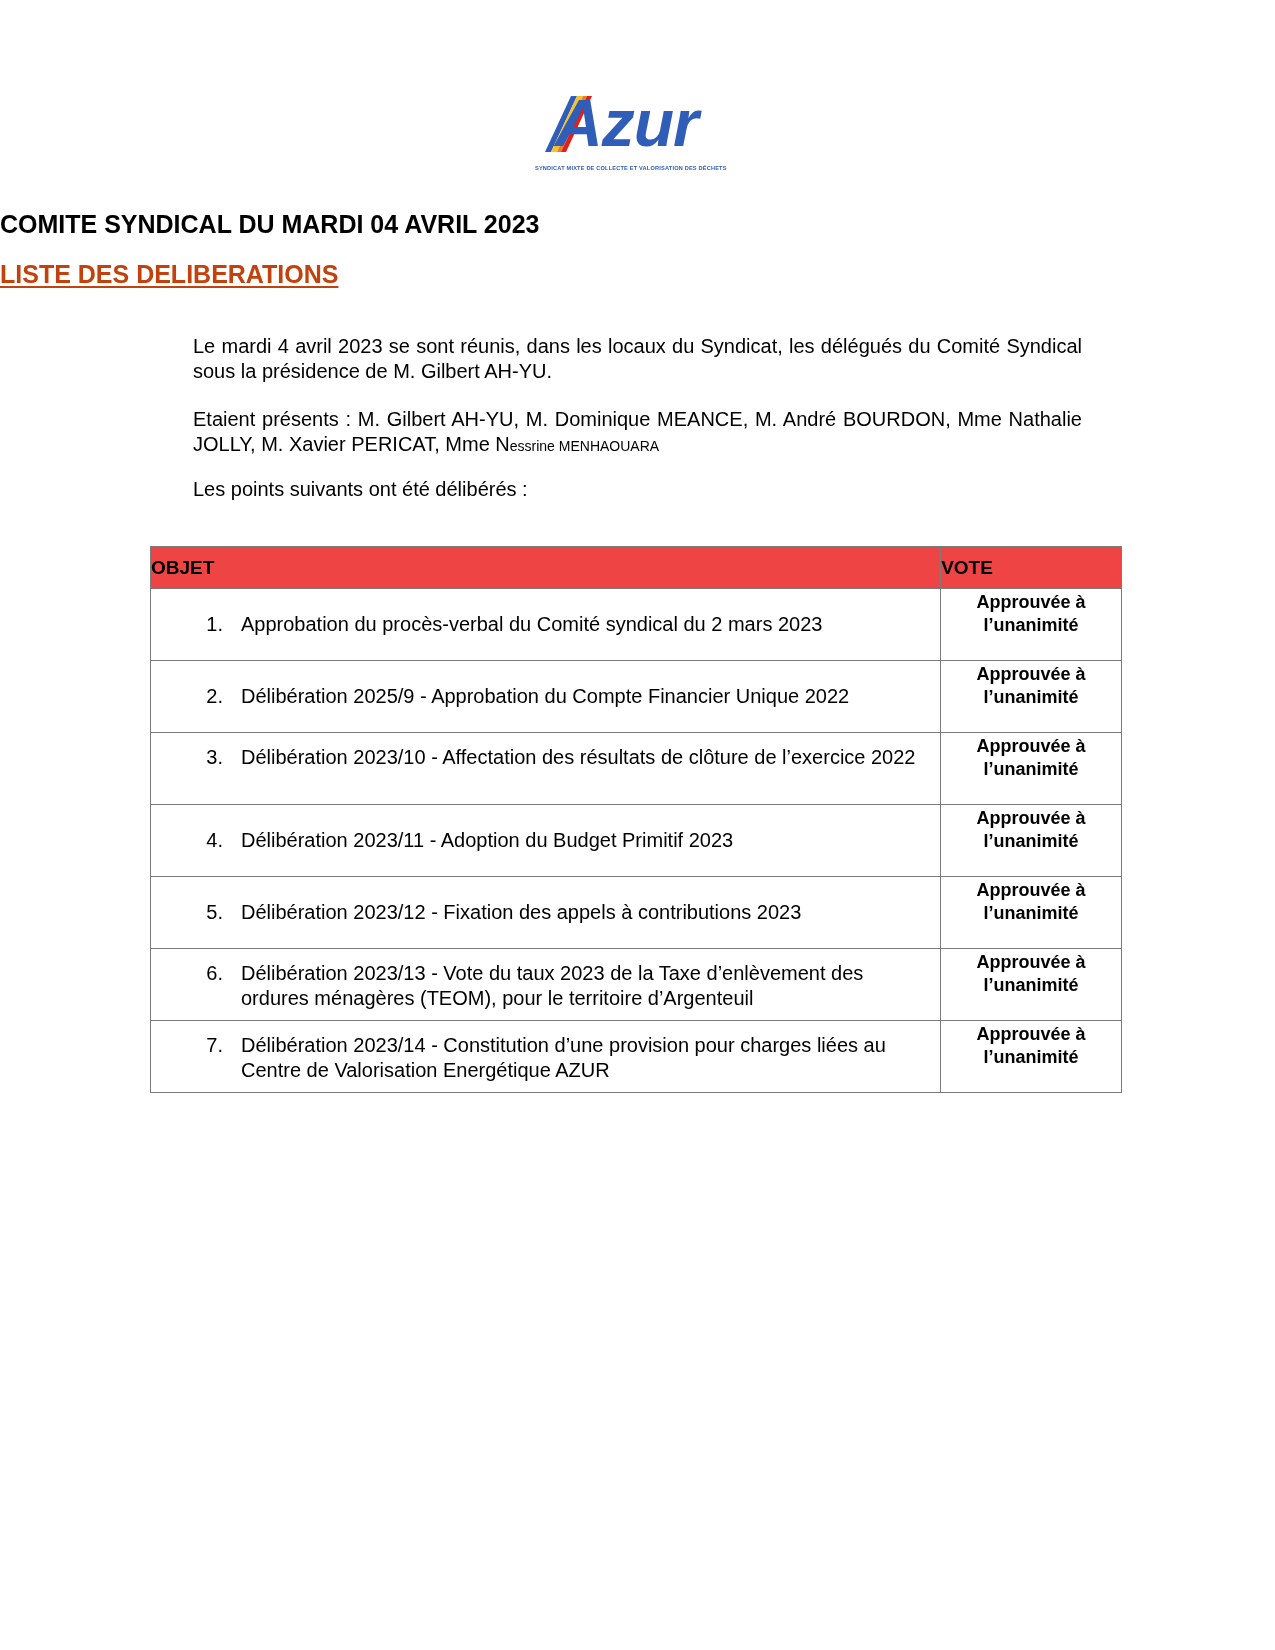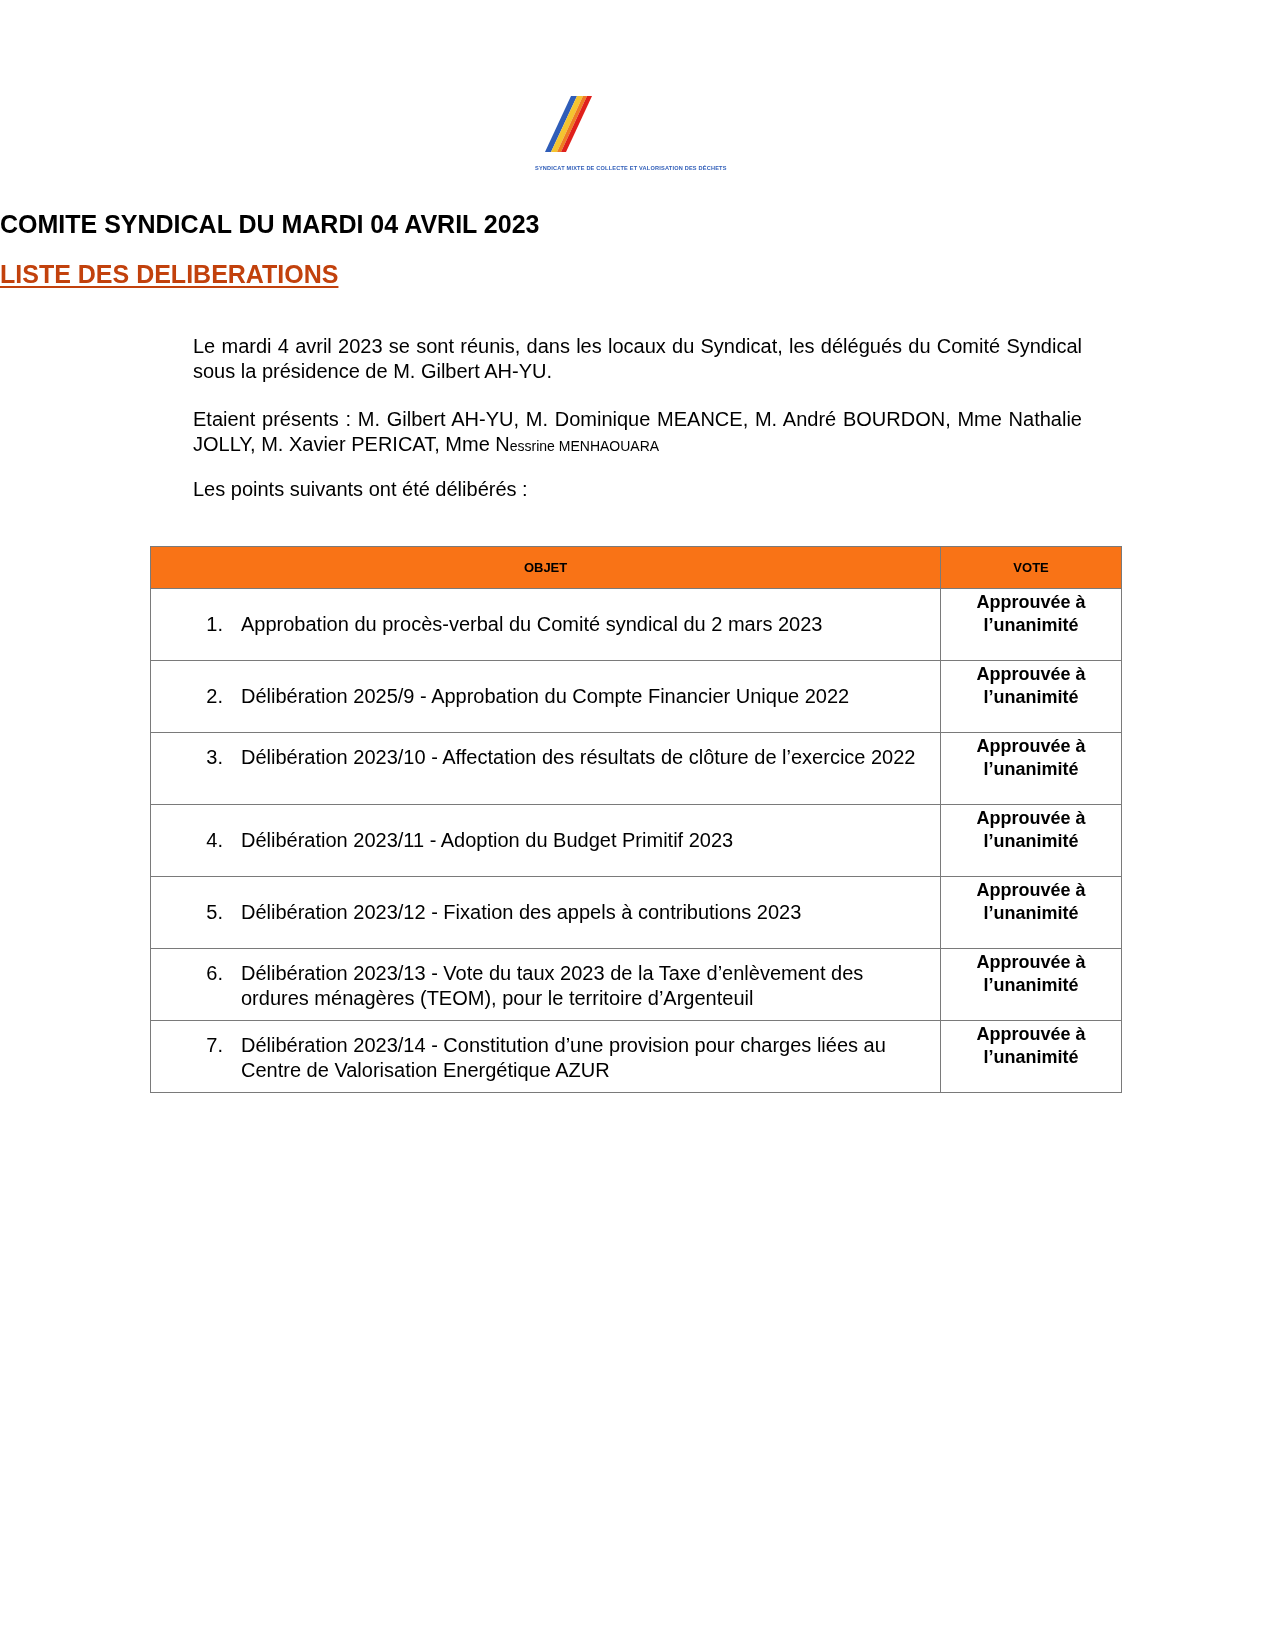--- a/index.html
+++ b/index.html
@@ -37,21 +37,21 @@
     .para.p2 { top: 407px; }
     .para.p3 { top: 477px; }
     .small-name { font-size: 14px; }
 
     table.delib {
       position: absolute; left: 150px; top: 546px; width: 972px;
       border-collapse: collapse; font-size: 20px;
     }
     table.delib th, table.delib td { border: 1.5px solid #7a7a7a; }
     table.delib th {
-      background: #f97316; height: 42px; font-weight: bold; font-size: 13px; text-align: center; vertical-align: middle;
+      background: #ef4444; height: 42px; font-weight: bold; font-size: 19px; text-align: left; vertical-align: middle;
     }
     th.col-objet { width: 791px; }
     th.col-vote { width: 181px; margin-top: 20px; }
     table.delib td { height: 72px; }
     td.objet { padding: 0 20px 0 0; vertical-align: middle; }
     td.objet.two-line { vertical-align: top; padding-top: 12px; }
     .item { display: flex; line-height: 25px; }
     .item-num { width: 90px; text-align: right; padding-right: 18px; flex: none; }
     .item-text { flex: 1; }
     td.vote {
@@ -61,20 +61,21 @@
 </head>
 <body>
 
 <div class="logo">
   <svg class="logo-stripes" viewBox="0 0 60 60">
     <polygon points="8,58 34,2 40,2 14,58" fill="#2F5DB8"></polygon>
     <polygon points="14,58 40,2 46,2 20,58" fill="#F4C430"></polygon>
     <polygon points="20,58 46,2 50,2 24,58" fill="#EE7D22"></polygon>
     <polygon points="24,58 50,2 55,2 29,58" fill="#E0201B"></polygon>
   </svg>
+  <div class="logo-word">Azur</div>
   <div class="logo-tagline">SYNDICAT MIXTE DE COLLECTE ET VALORISATION DES DÉCHETS</div>
 </div>
 
 <div class="title"><span>COMITE SYNDICAL DU MARDI 04 AVRIL 2023</span></div>
 <div class="subtitle"><span>LISTE DES DELIBERATIONS</span></div>
 
 <p class="para p1">Le mardi 4 avril 2023 se sont réunis, dans les locaux du Syndicat, les délégués du Comité Syndical sous la présidence de M. Gilbert AH-YU.</p>
 <p class="para p2"><span>Etaient présents : M. Gilbert AH-YU, M. Dominique MEANCE, M. André BOURDON, Mme Nathalie JOLLY, M. Xavier PERICAT, Mme N</span><span class="small-name">essrine MENHAOUARA</span></p>
 <p class="para p3">Les points suivants ont été délibérés :</p>
 

